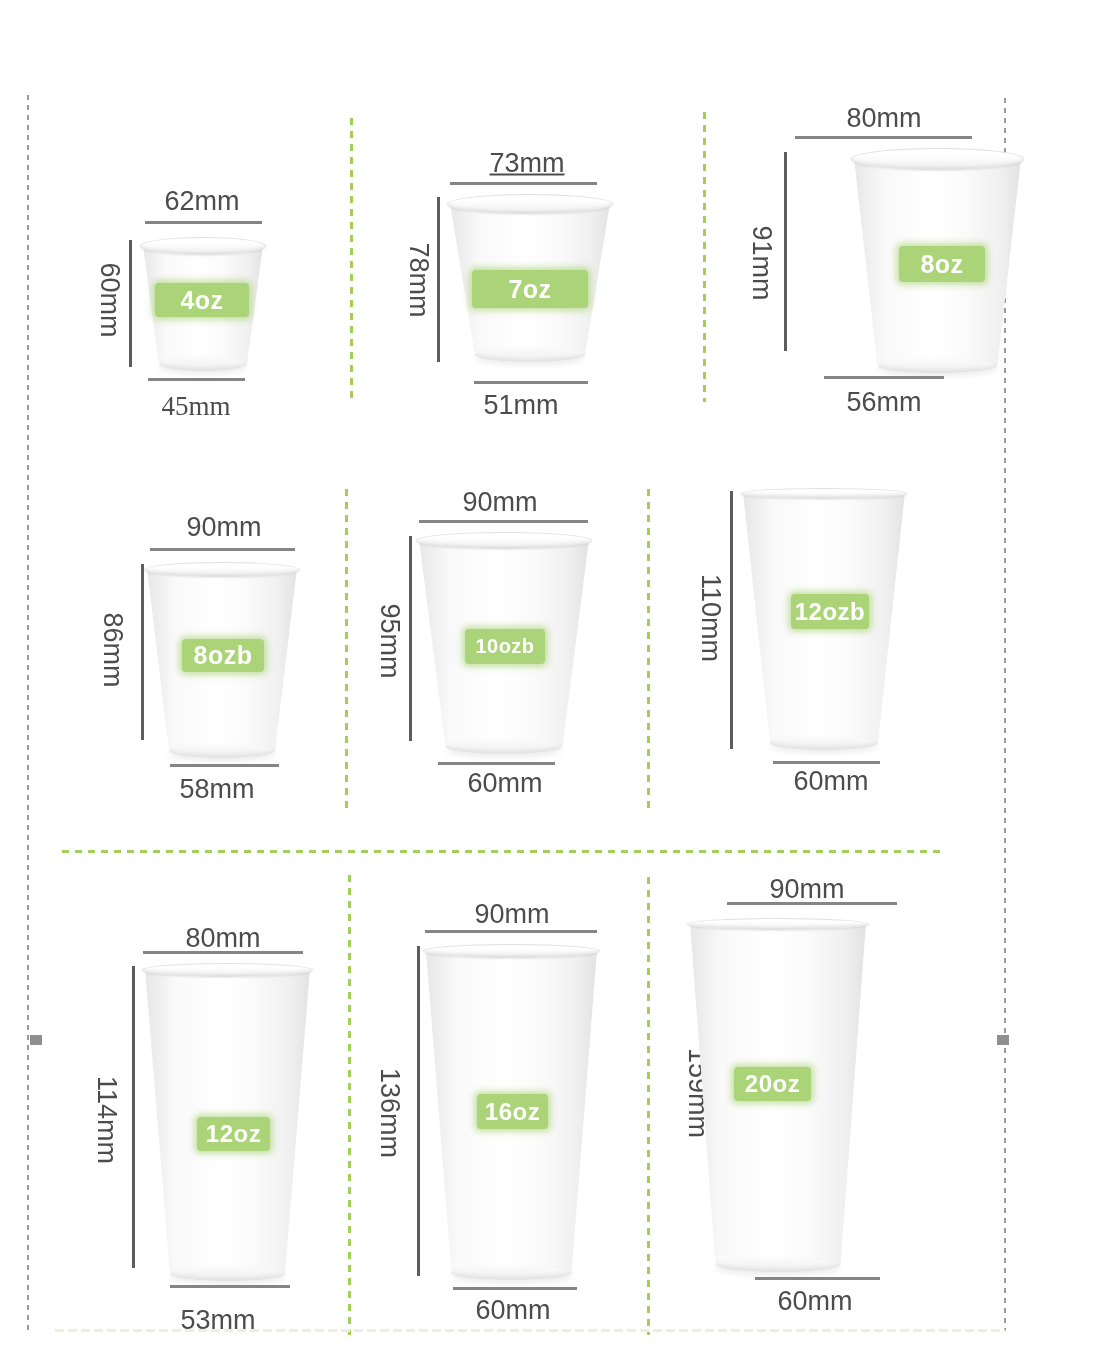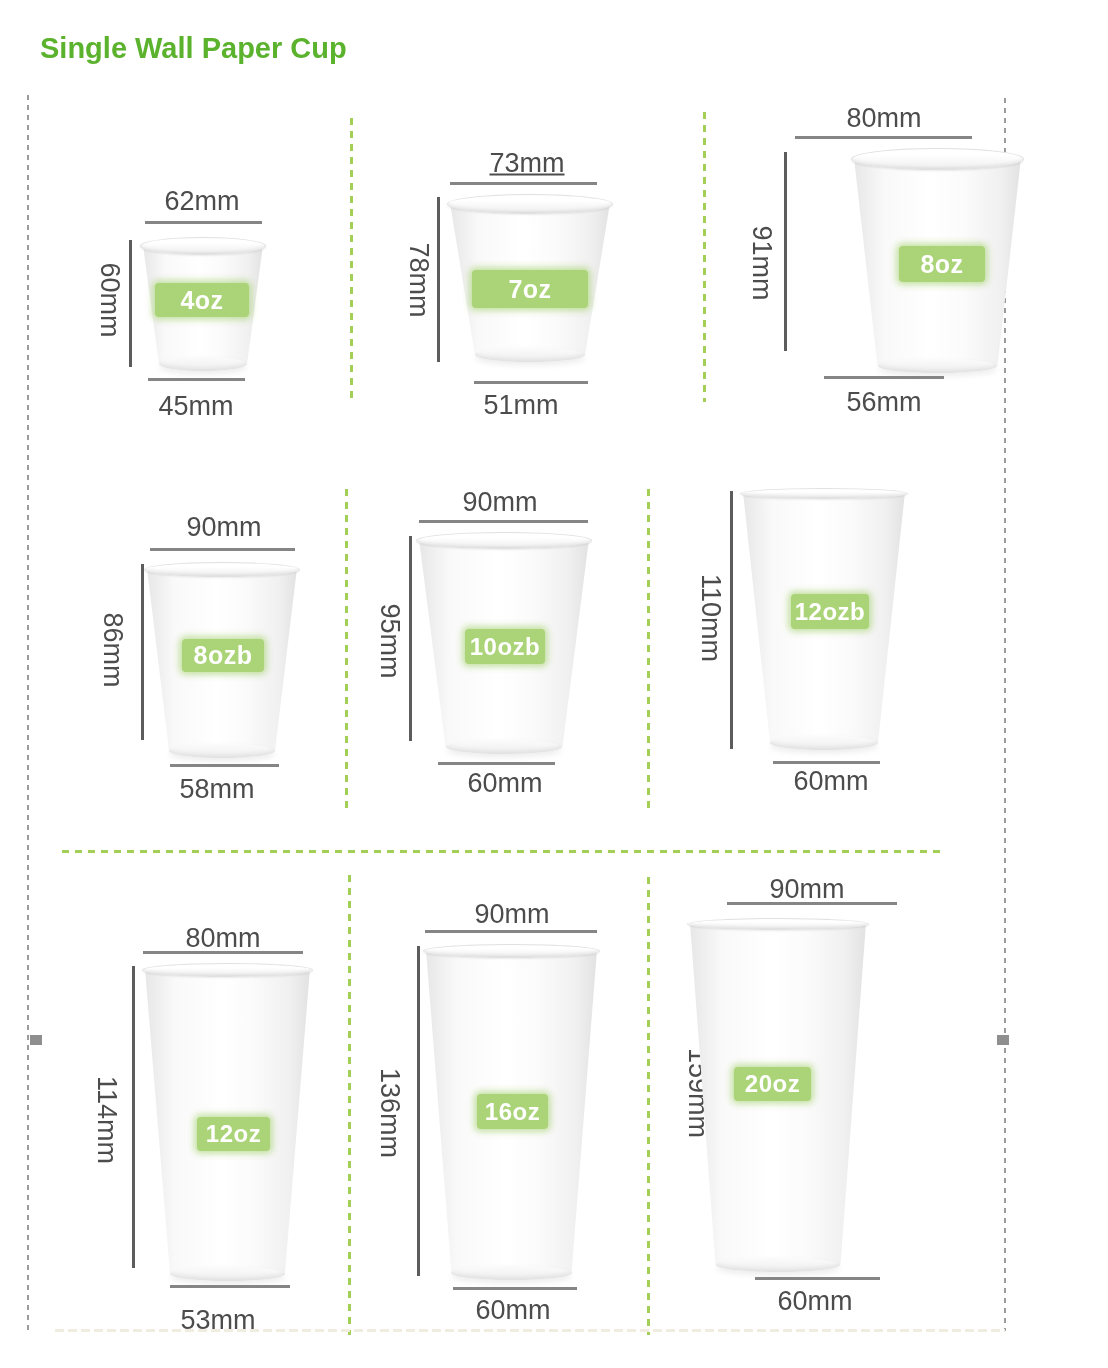--- a/index.html
+++ b/index.html
@@ -38,21 +38,20 @@
   .cup-band{position:absolute;border-radius:4px;background:#aad477;
            box-shadow:0 0 6px 3px rgba(170,212,119,.65);
            display:flex;align-items:center;justify-content:center;
            color:#ffffff;font-weight:700;font-size:25px;letter-spacing:.5px;}
 </style>
 </head>
 <body>
 
 <div class="canvas">
 
-  <h1 class="page-title">Single Wall Paper Cup</h1>
 
   <div class="edge-dash-v" style="left:27px;top:95px;height:1236px;"></div>
   <div class="edge-dash-v" style="left:1004px;top:98px;height:1233px;"></div>
   <div class="edge-square" style="left:30px;top:1035px;"></div>
   <div class="edge-square" style="left:997px;top:1035px;"></div>
 
   <div class="gdash-v" style="left:350px;top:118px;height:286px;"></div>
   <div class="gdash-v" style="left:703px;top:112px;height:290px;"></div>
   <div class="gdash-v" style="left:345px;top:489px;height:325px;"></div>
   <div class="gdash-v" style="left:647px;top:489px;height:320px;"></div>
@@ -68,21 +67,21 @@
     <span class="dlabel rot" style="left:109px;top:300px;">60mm</span>
     <div class="cup" style="left:143px;top:237px;width:120px;height:134px;">
       <div class="cup-body" style="top:8px;clip-path:polygon(0% 0%,100% 0%,86.7% 100%,13.3% 100%);"></div>
       <div class="cup-base" style="left:13.3%;right:13.3%;"></div>
       <div class="cup-rim" style="height:16px;"></div>
       <div class="cup-band" style="top:46px;height:34px;left:12px;right:14px;">
           <span>4oz</span>
         </div>
     </div>
     <div class="hline" style="left:148px;top:378px;width:97px;"></div>
-    <span class="dlabel" style="left:196px;top:406px;">45mm</span>
+    <span class="dlabel" style="left:196px;top:406px;font-family:Liberation Serif, serif;">45mm</span>
   </div>
 
   <div>
     <span class="dlabel" style="left:527px;top:163px;text-decoration:underline;">73mm</span>
     <div class="hline" style="left:450px;top:182px;width:147px;"></div>
     <div class="vline" style="left:437px;top:197px;height:165px;"></div>
     <span class="dlabel rot" style="left:418px;top:280px;">78mm</span>
     <div class="cup" style="left:450px;top:194px;width:160px;height:168px;">
       <div class="cup-body" style="top:9px;clip-path:polygon(0% 0%,100% 0%,84.4% 100%,15.6% 100%);"></div>
       <div class="cup-base" style="left:15.6%;right:15.6%;"></div>
@@ -131,21 +130,21 @@
 
   <div>
     <span class="dlabel" style="left:500px;top:502px;">90mm</span>
     <div class="hline" style="left:419px;top:520px;width:169px;"></div>
     <div class="vline" style="left:409px;top:536px;height:205px;"></div>
     <span class="dlabel rot" style="left:389px;top:641px;">95mm</span>
     <div class="cup" style="left:419px;top:532px;width:170px;height:222px;">
       <div class="cup-body" style="top:7px;clip-path:polygon(0% 0%,100% 0%,84.4% 100%,15.6% 100%);"></div>
       <div class="cup-base" style="left:15.6%;right:15.6%;"></div>
       <div class="cup-rim" style="height:15px;"></div>
-      <div class="cup-band" style="top:97px;height:35px;left:46px;right:44px;font-size:24px;">
+      <div class="cup-band" style="top:97px;height:35px;left:46px;right:44px;font-size:20px;">
           <span>10ozb</span>
         </div>
     </div>
     <div class="hline" style="left:438px;top:762px;width:117px;"></div>
     <span class="dlabel" style="left:505px;top:783px;">60mm</span>
   </div>
 
   <div>
     <div class="vline" style="left:730px;top:491px;height:258px;"></div>
     <span class="dlabel rot" style="left:710px;top:618px;">110mm</span>

